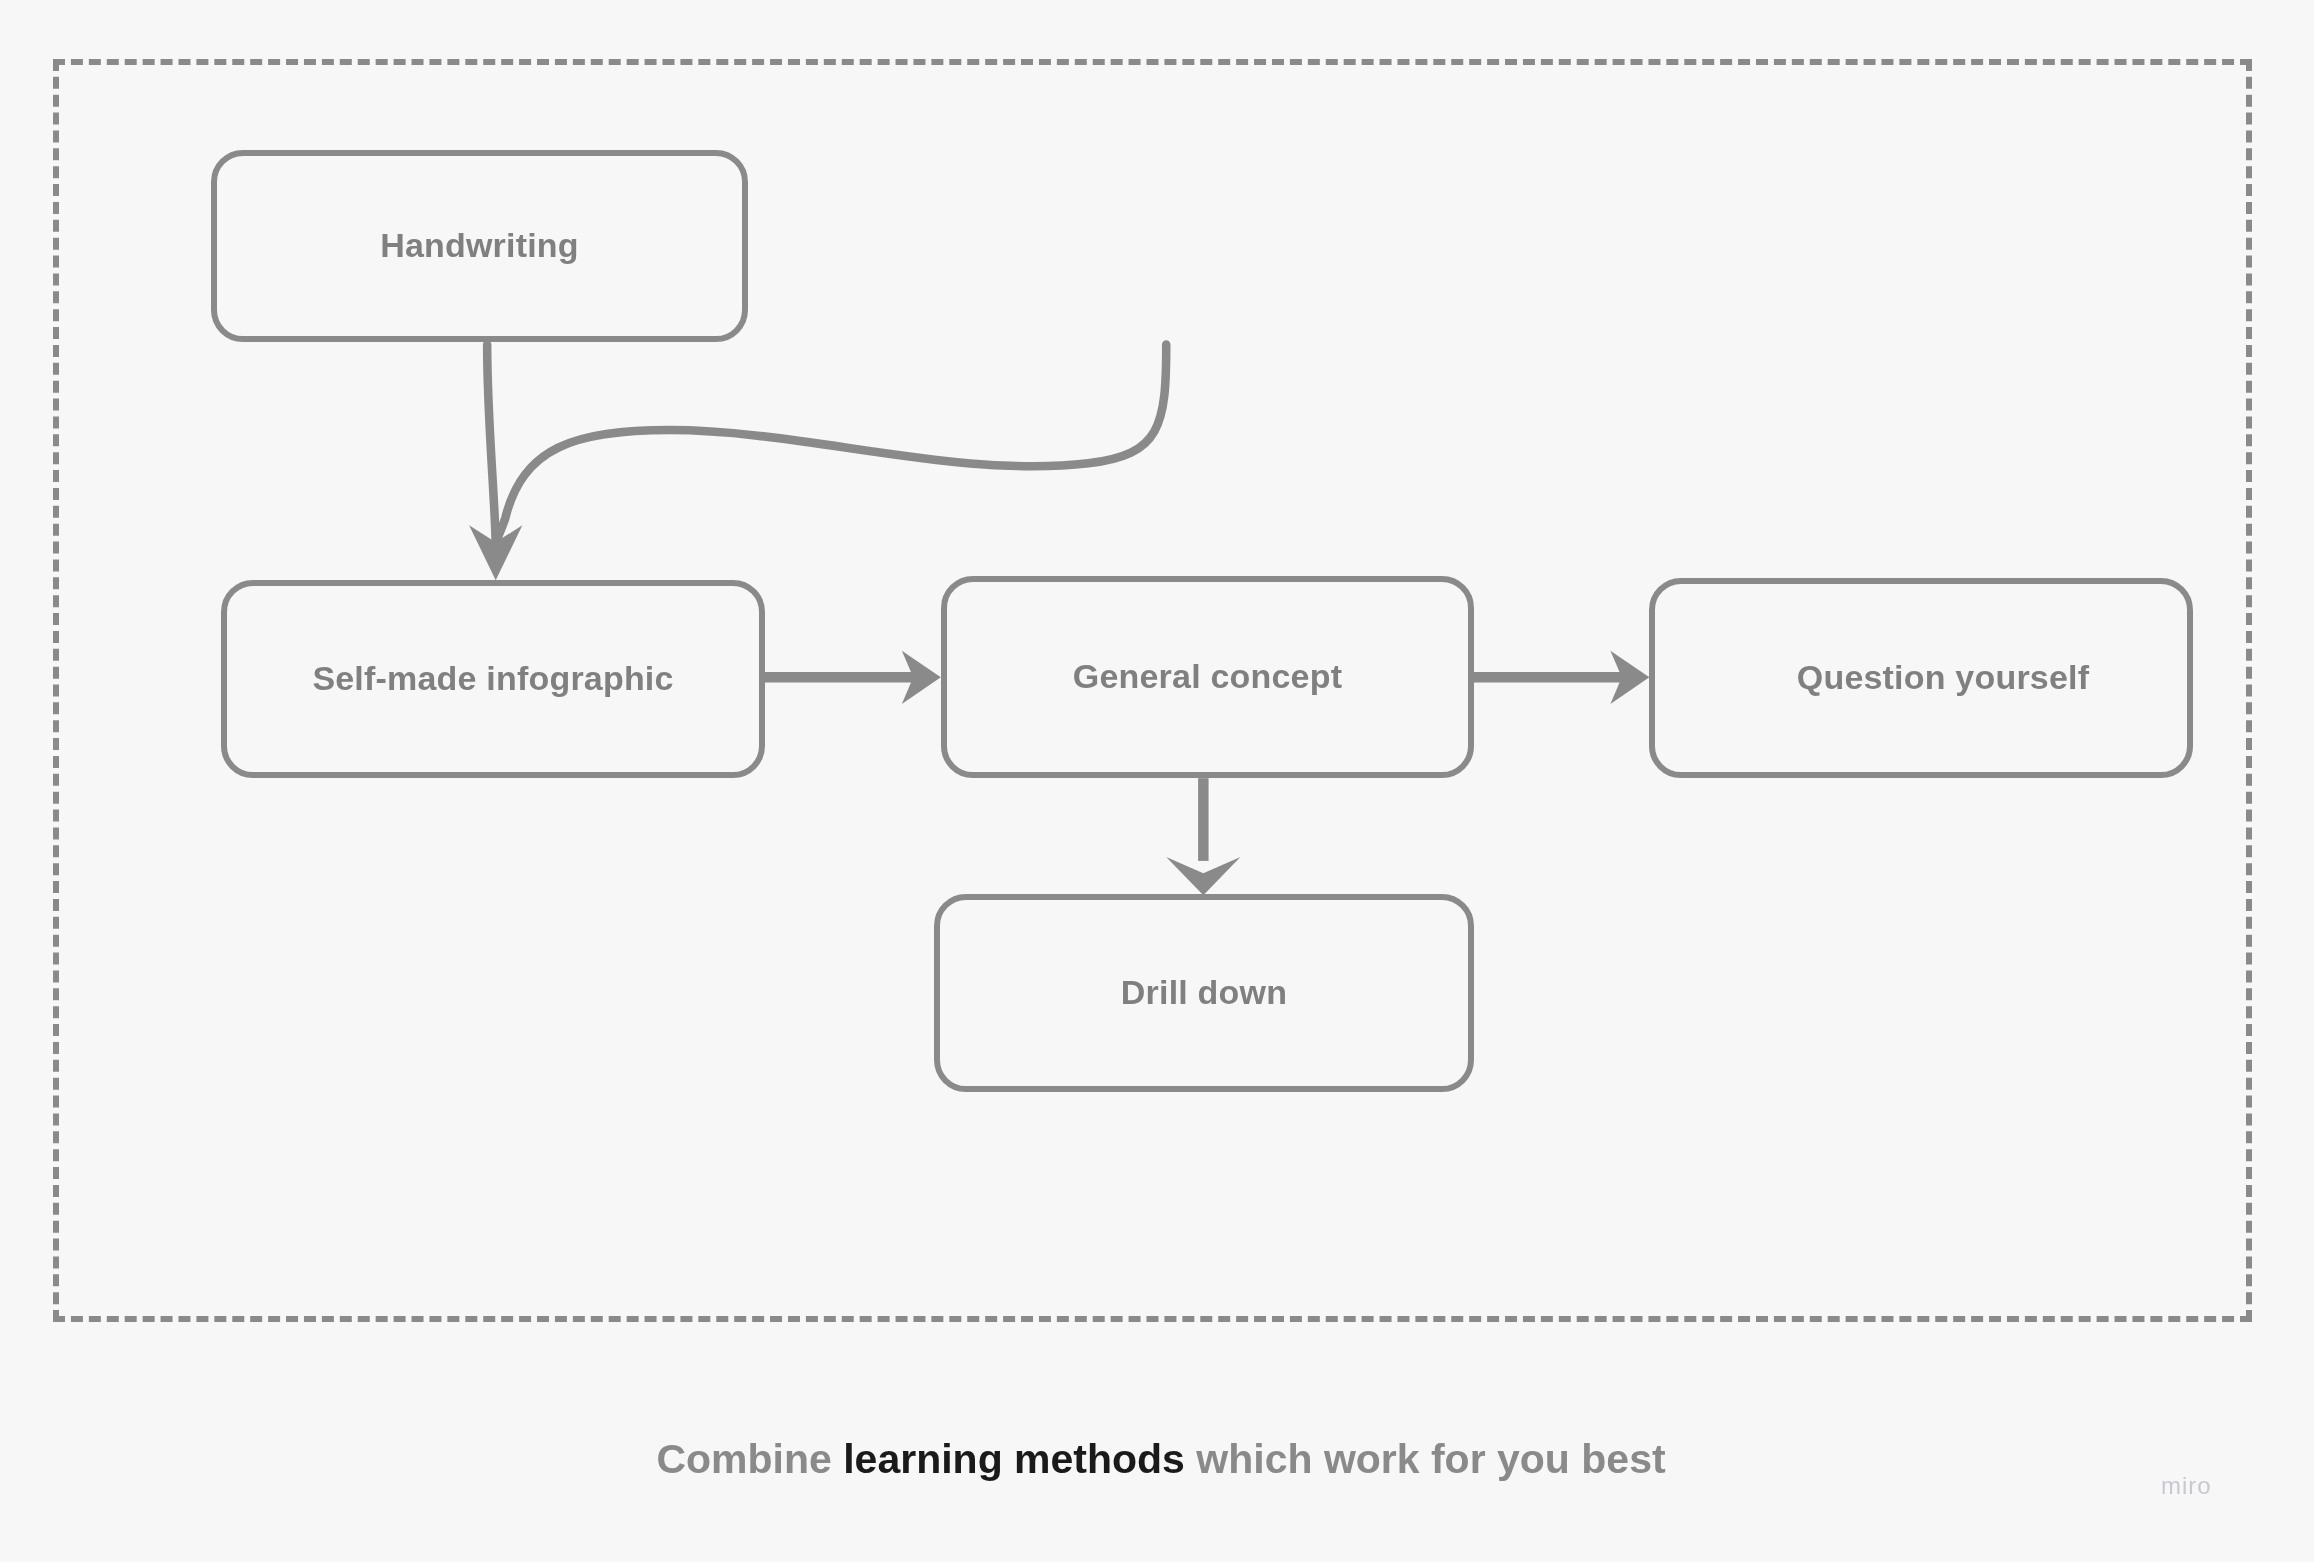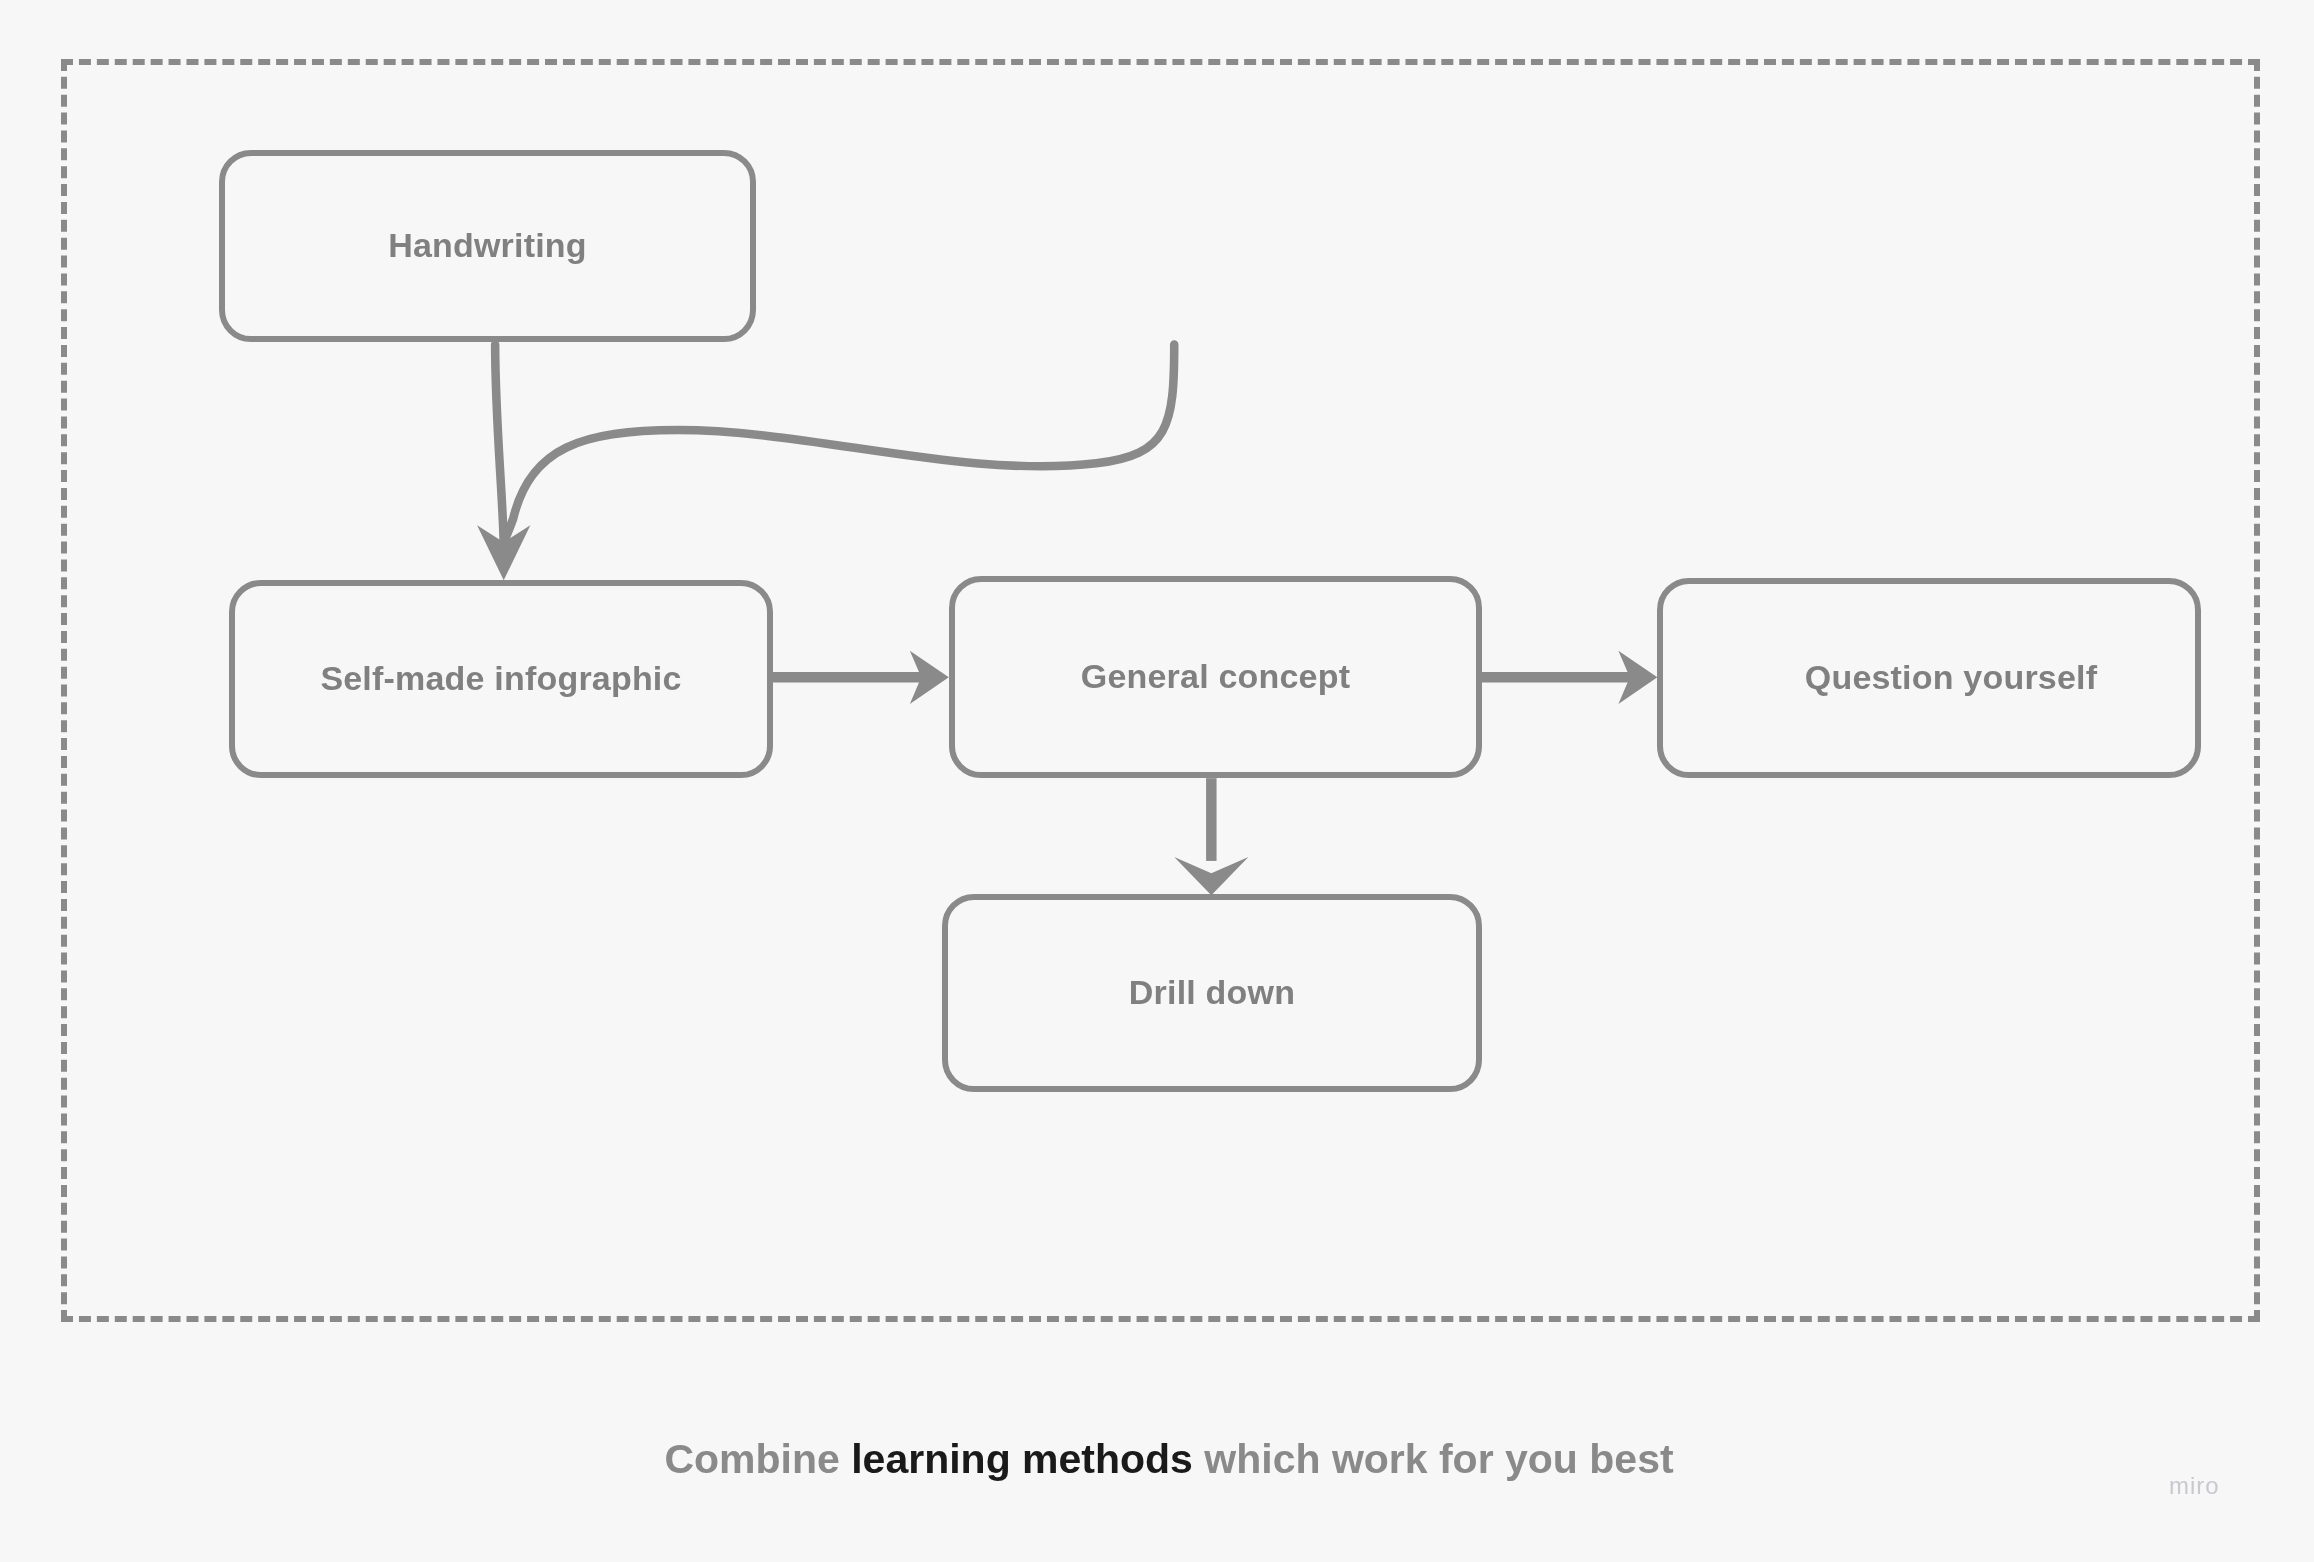--- a/index.html
+++ b/index.html
@@ -11,21 +11,21 @@
     width: 2314px;
     height: 1563px;
     position: relative;
     font-family: "Liberation Sans", sans-serif;
     overflow: hidden;
   }
 
   
   #board {
     position: absolute;
-    left: 12px; top: 0;
+    left: 4px; top: 0;
     width: 1876px;
     height: 1563px;
     background: #f7f7f7;
   }
 
   .frame {
     position: absolute;
     left: 49px;
     top: 59px;
     width: 2199px;

